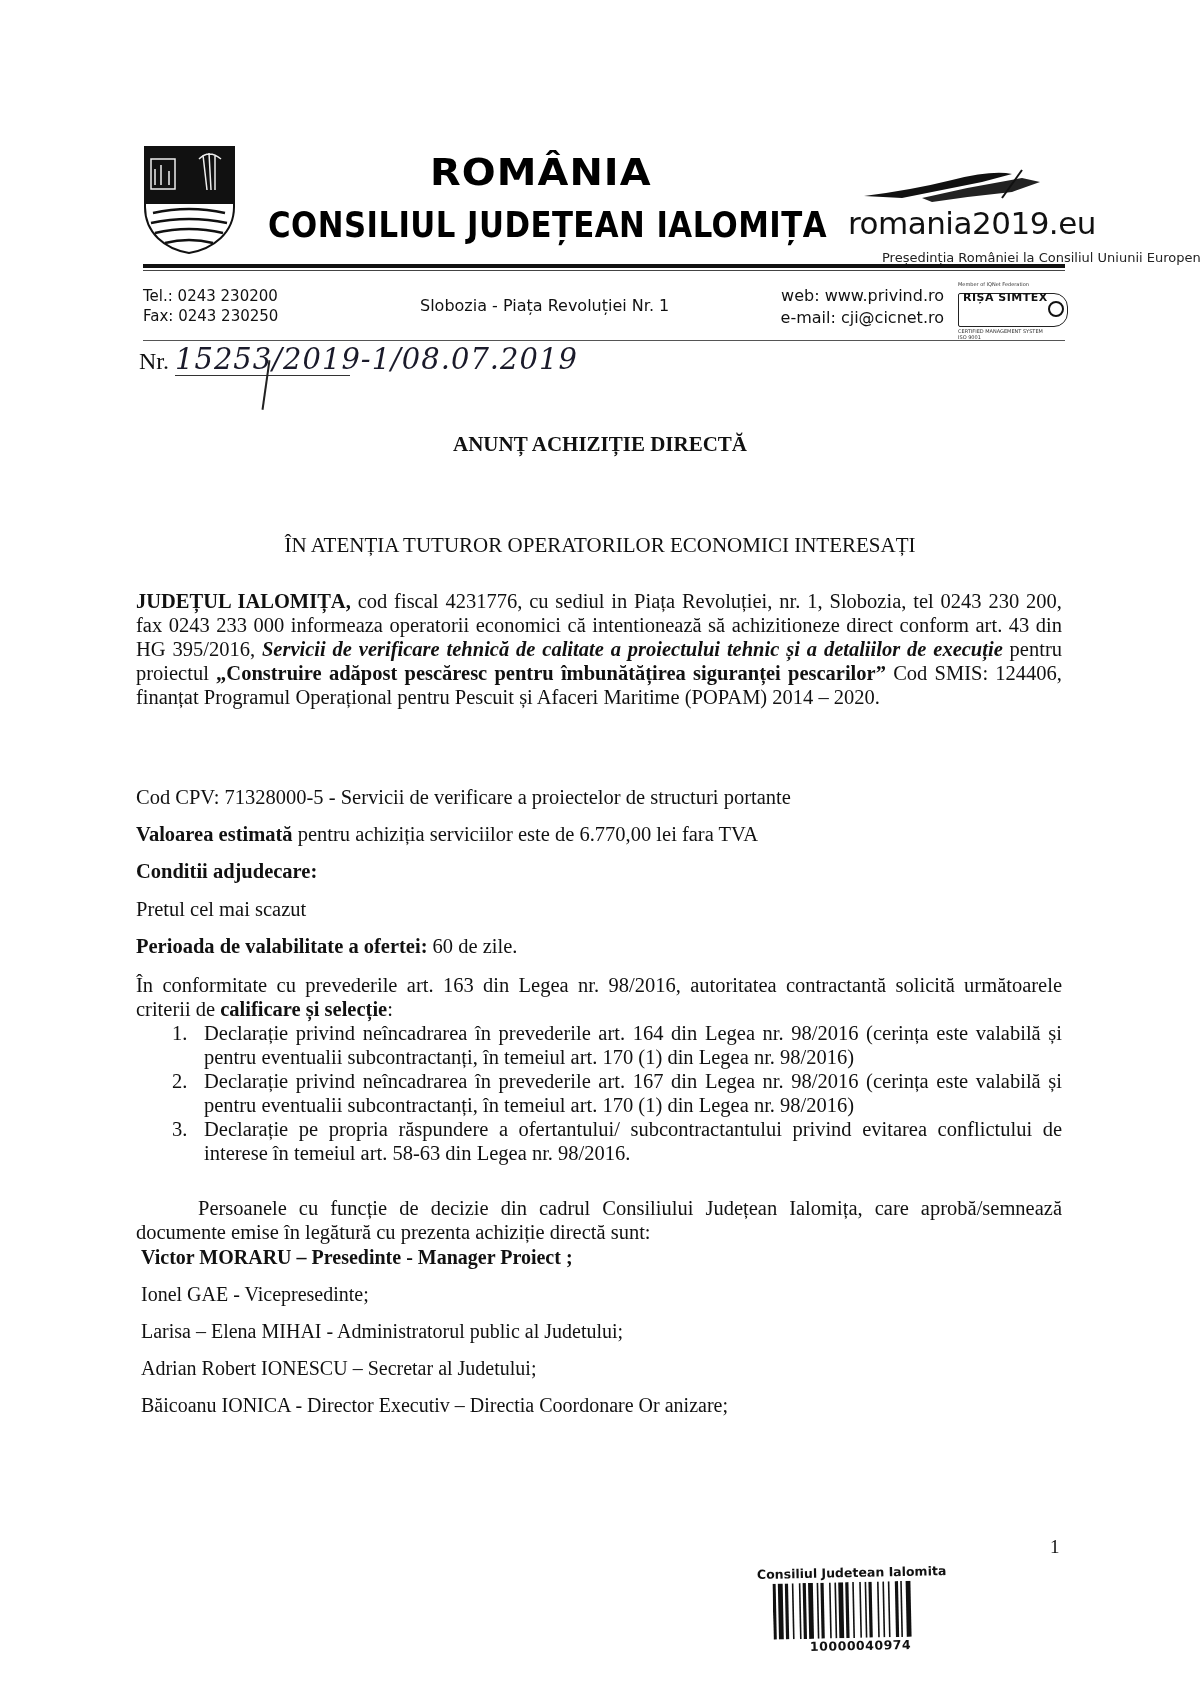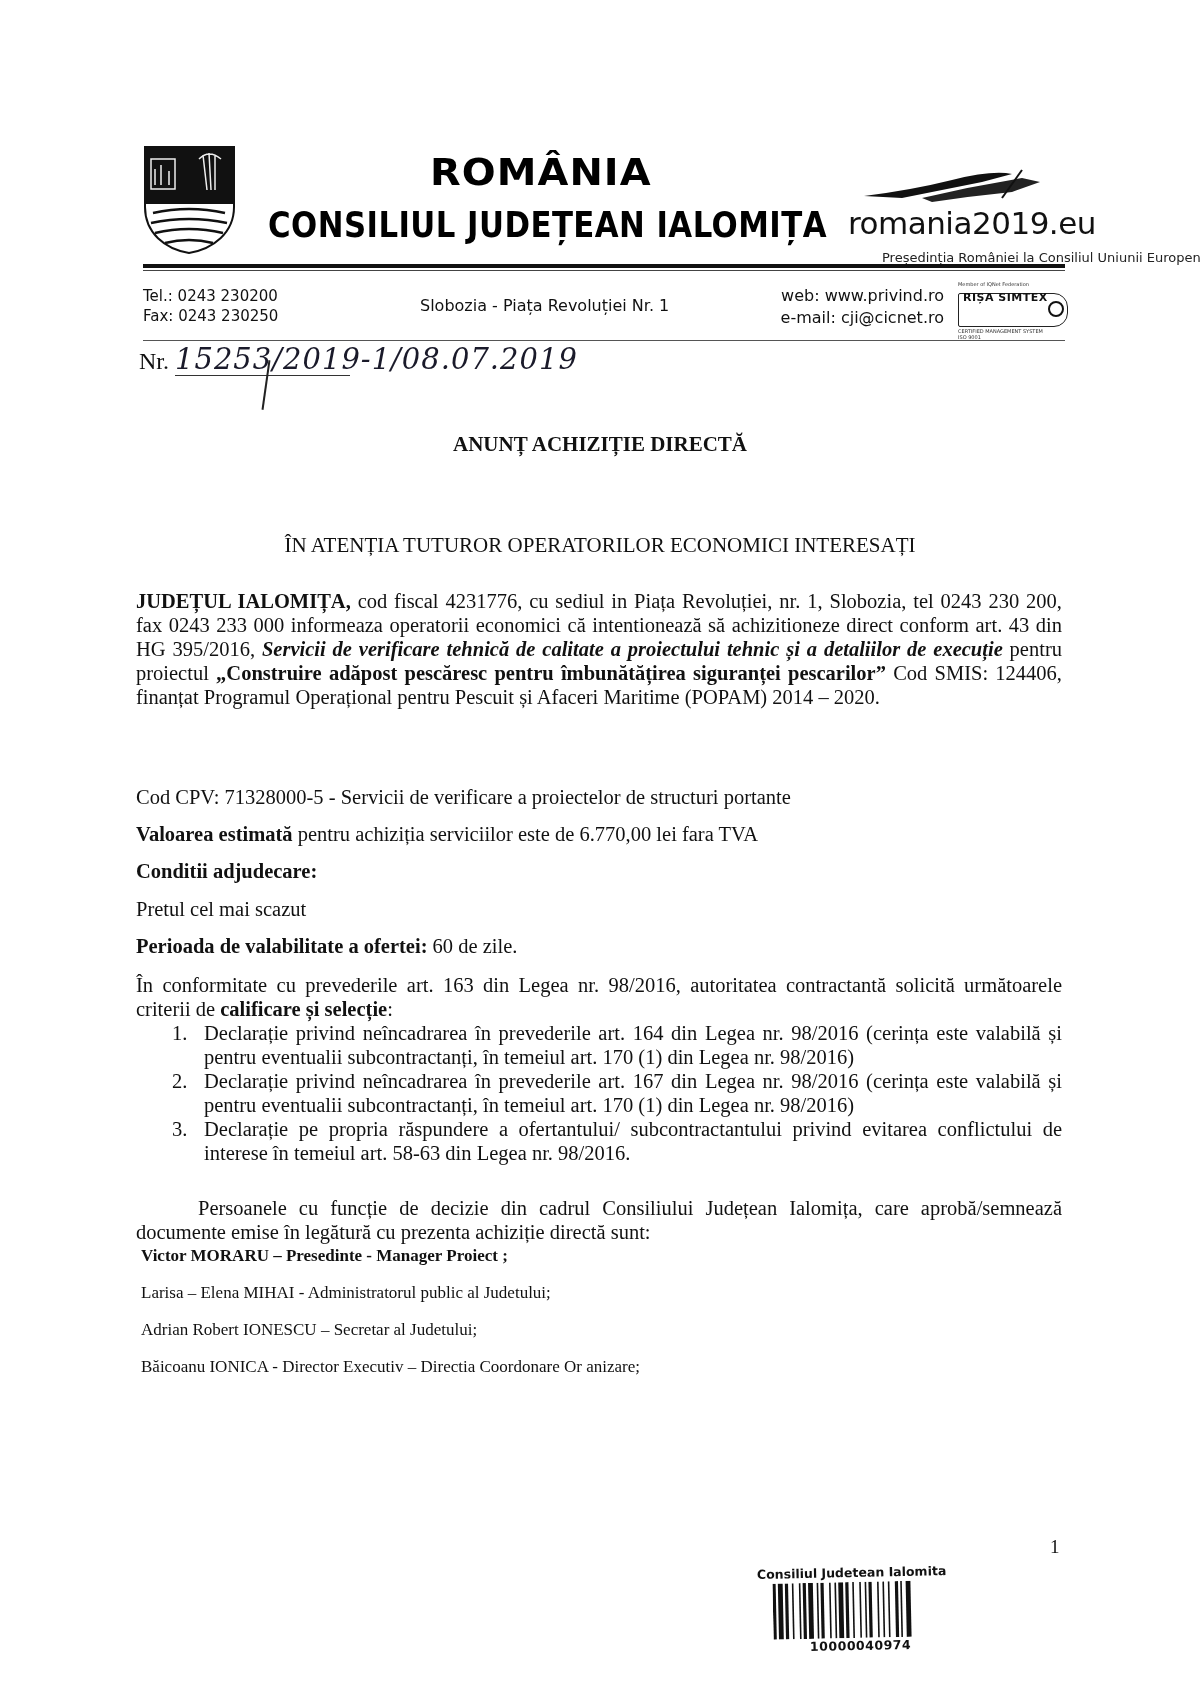--- a/index.html
+++ b/index.html
@@ -52,21 +52,21 @@
   .conditii { top: 860px; }
   .pretul { top: 898px; }
   .perioada { top: 935px; }
 
   .conform { top: 973px; }
   .crit-list { left: 136px; top: 1021px; width: 926px; font-size: 20.5px; line-height: 24px; color: #111; }
   .crit-item { position: relative; padding-left: 68px; text-align: justify; margin-bottom: 0; }
   .crit-num { position: absolute; left: 36px; top: 0; }
 
   .persoane { top: 1196px; text-indent: 62px; }
-  .people { left: 136px; top: 1246px; font-size: 17px; color: #111; }
+  .people { left: 136px; top: 1246px; font-size: 20px; color: #111; }
   .people div { height: 37px; white-space: nowrap; padding-left: 5px; }
 
   .page-num { left: 1050px; top: 1536px; font-size: 19px; color: #111; }
 
   .barcode-label { left: 757px; top: 1567px; font-family: "DejaVu Sans", sans-serif; font-weight: bold; font-size: 12.5px; color: #111; transform: rotate(-1.2deg); transform-origin: left; white-space: nowrap; }
   .barcode { left: 773px; top: 1582px; width: 162px; height: 56px; transform: rotate(-1.2deg); }
   .barcode-num { left: 810px; top: 1638px; font-family: "DejaVu Sans", sans-serif; font-weight: bold; font-size: 12.5px; color: #111; transform: rotate(-1.2deg); letter-spacing: 0.5px; }
 </style>
 </head>
 <body>
@@ -137,20 +137,21 @@
 <div class="abs crit-list">
   <div class="crit-item"><span class="crit-num">1.</span><span>Declarație privind neîncadrarea în prevederile art. 164 din Legea nr. 98/2016 (cerința este valabilă și pentru eventualii subcontractanți, în temeiul art. 170 (1) din Legea  nr. 98/2016)</span></div>
   <div class="crit-item"><span class="crit-num">2.</span><span>Declarație privind neîncadrarea în prevederile art. 167 din Legea nr. 98/2016 (cerința este valabilă și pentru eventualii subcontractanți, în temeiul art. 170 (1) din Legea  nr. 98/2016)</span></div>
   <div class="crit-item"><span class="crit-num">3.</span><span>Declarație pe propria răspundere a ofertantului/ subcontractantului privind evitarea conflictului de interese în temeiul art. 58-63 din Legea  nr. 98/2016.</span></div>
 </div>
 
 <div class="abs body-text persoane">Persoanele cu funcție de decizie din cadrul Consiliului Județean Ialomița, care aprobă/semnează documente emise în legătură cu prezenta achiziție directă sunt:</div>
 
 <div class="abs people">
   <div class="b">Victor MORARU –  Presedinte - Manager Proiect ;</div>
+  <div>Ionel GAE  - Vicepresedinte;</div>
   <div>Larisa – Elena MIHAI - Administratorul public al Judetului;</div>
   <div>Adrian Robert IONESCU – Secretar al Judetului;</div>
   <div>Băicoanu IONICA - Director Executiv – Directia Coordonare Or anizare;</div>
 </div>
 
 <div class="abs page-num">1</div>
 
 <div class="abs barcode-label">Consiliul Judetean Ialomita</div>
 <svg class="abs barcode" id="barcode" viewBox="0 0 162 56">
     <rect x="0" y="0" width="3.2" height="56" fill="#111"></rect>

